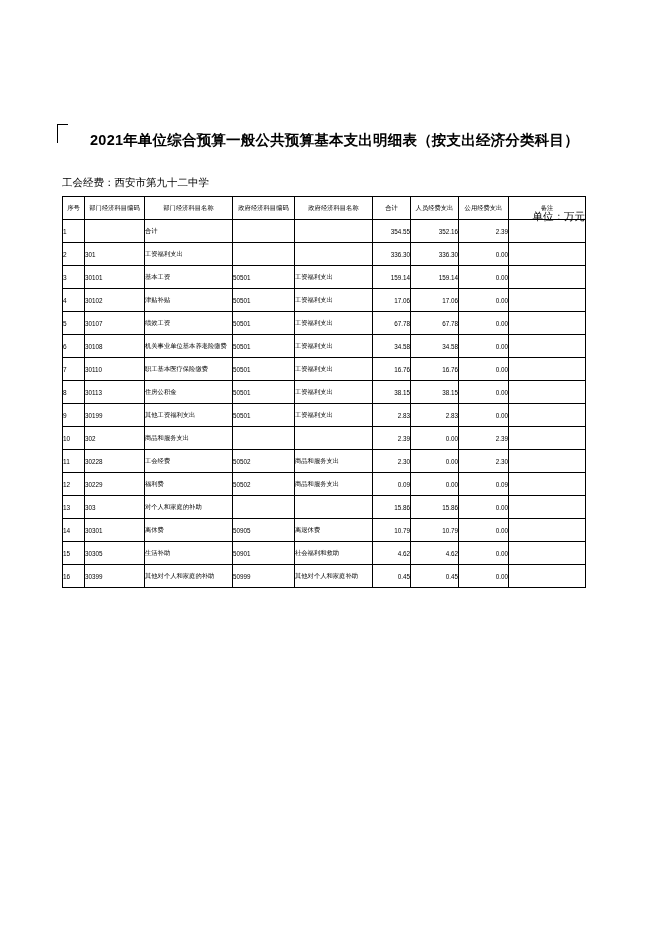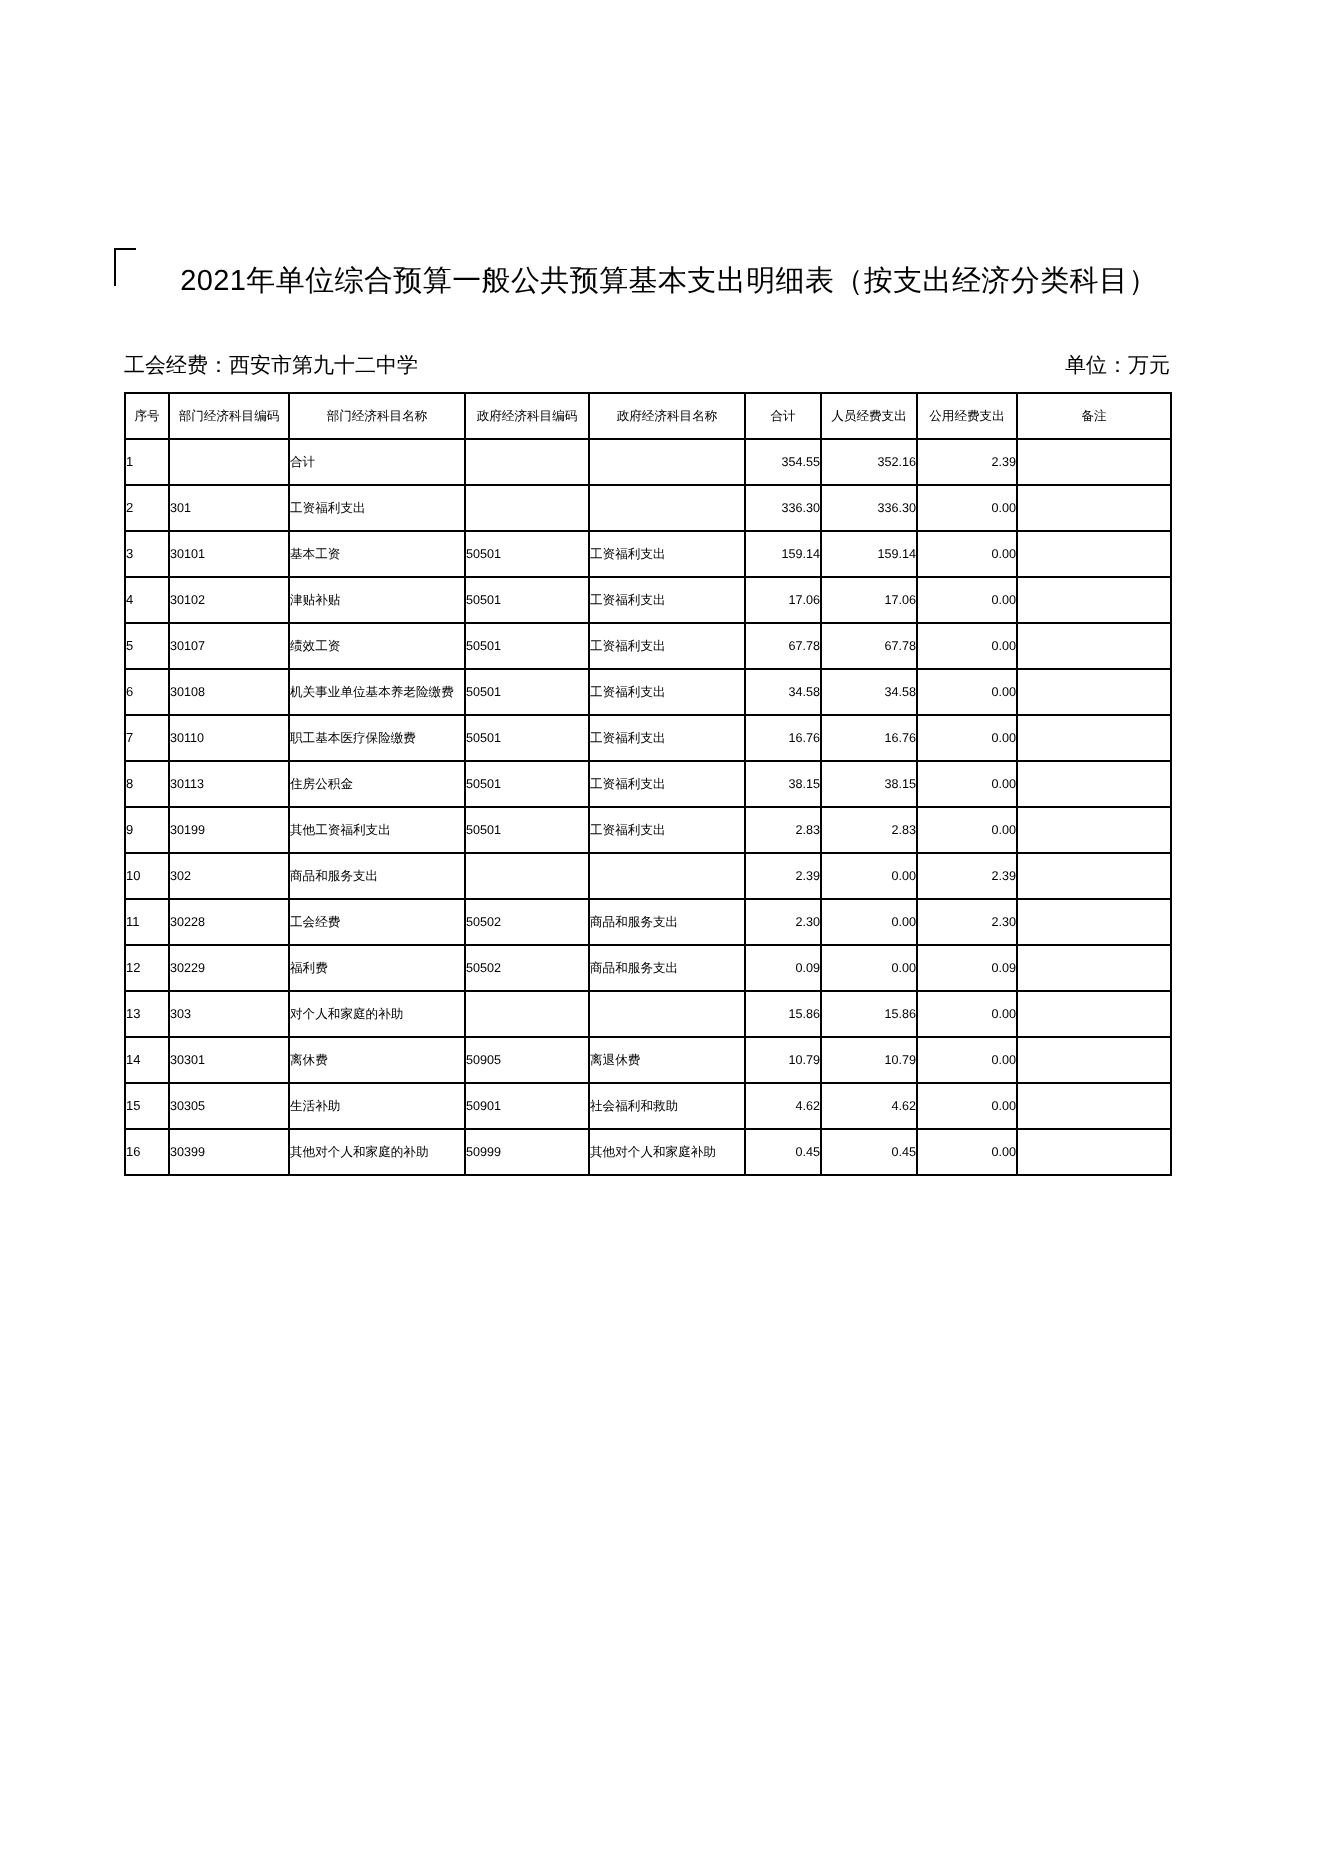--- a/index.html
+++ b/index.html
@@ -37,37 +37,38 @@
     border-left-width: 1px;
     border-top-width: 1px;
   }
   .title {
     position: absolute;
     left: 62px;
     top: 131px;
     width: 545px;
     text-align: center;
     font-size: 14.5px;
-    font-weight: normal;
+    font-weight: bold;
     letter-spacing: 0.2px;
     white-space: nowrap;
     color: #000;
   }
   .subhead {
     position: absolute;
     left: 62px;
     top: 176px;
     width: 523px;
     font-size: 10.5px;
   }
   .subhead .unit-left {
     float: left;
   }
   .subhead .unit-right {
     float: right;
+    margin-top: 34px;
   }
   table.budget {
     position: absolute;
     left: 62px;
     top: 196px;
     border-collapse: collapse;
     table-layout: fixed;
     width: 523px;
     font-size: 6.3px;
   }

